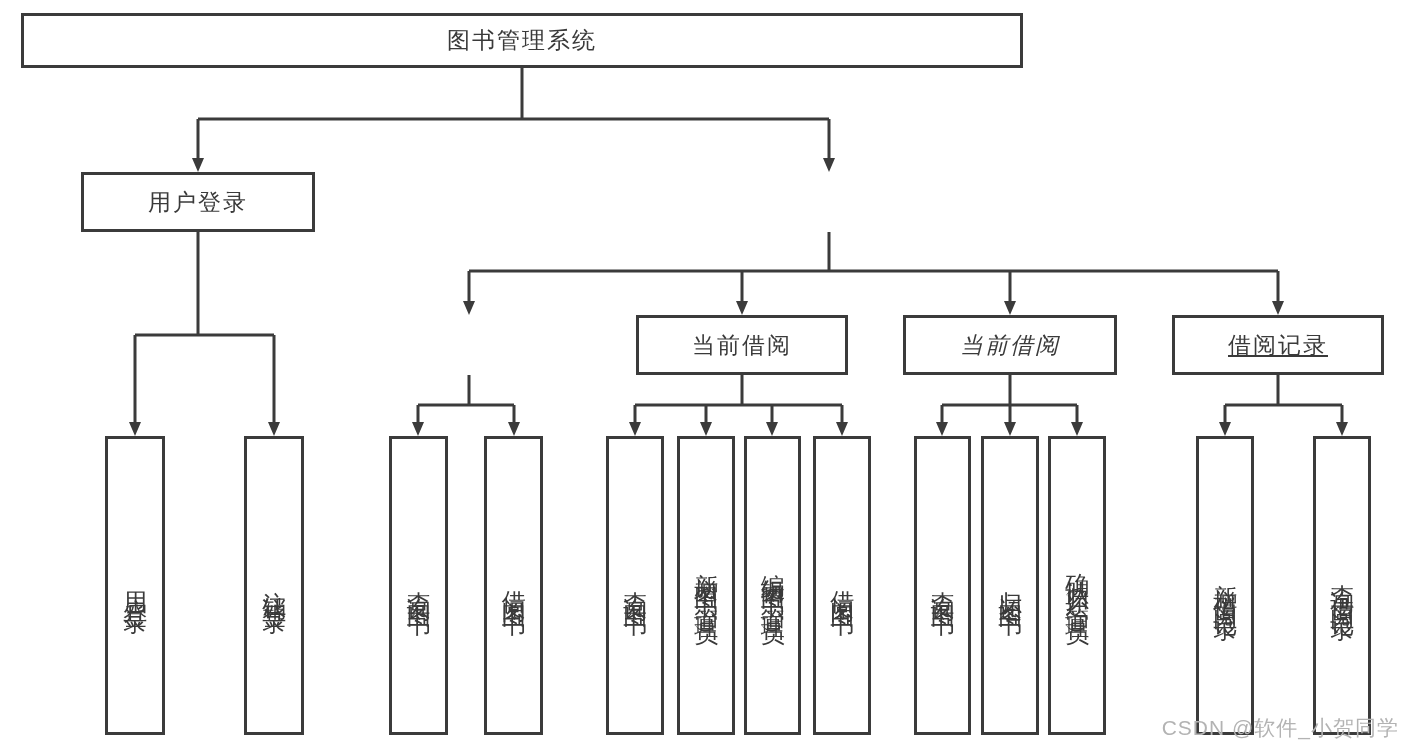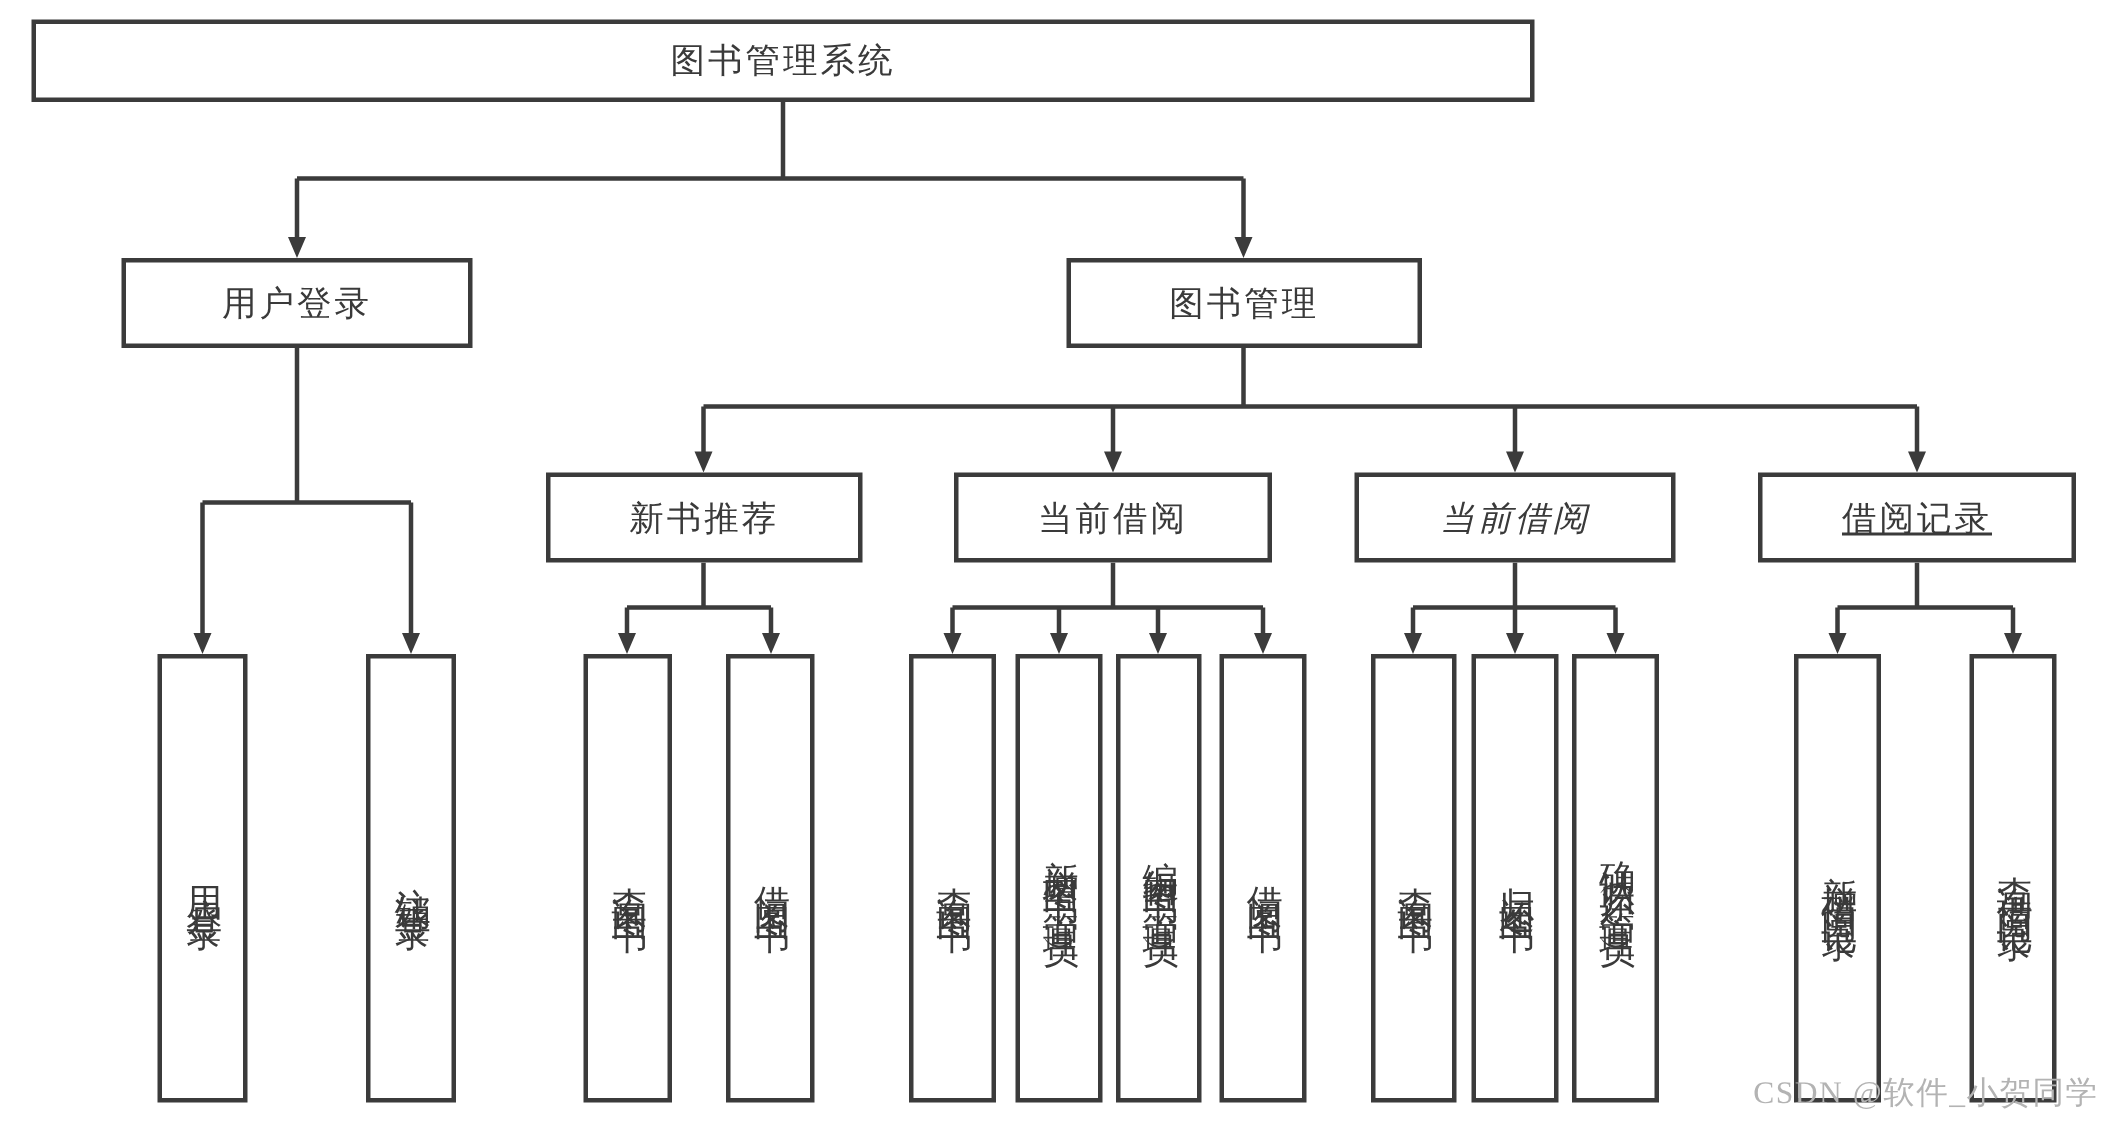--- a/index.html
+++ b/index.html
@@ -30,21 +30,21 @@
   }
   .node.leaf .vtext{
     writing-mode:vertical-rl;
     text-orientation:mixed;
     letter-spacing:7px;
     line-height:1.1;
     white-space:nowrap;
   }
   .watermark{
     position:absolute;right:6px;bottom:5px;z-index:3;
-    color:var(--wm-color);font-size:21px;letter-spacing:1px;font-family:Liberation Serif, serif;
+    color:var(--wm-color);font-size:21px;letter-spacing:1px;
   }
 </style>
 </head>
 <body>
 
 <div class="stage">
 
   <svg class="connectors" viewBox="0 0 1405 747" xmlns="http://www.w3.org/2000/svg">
     <path class="wire" d="
       M522 68V119 M198 119H829 M198 119V160 M829 119V160
@@ -67,27 +67,21 @@
       M1219 422L1231 422L1225 436Z M1336 422L1348 422L1342 436Z"></path>
   </svg>
 
   <div class="node root h">
     <span>图书管理系统</span>
   </div>
 
   <div class="node h" style="left:81px;top:172px;width:234px;height:60px;">
     <span>用户登录</span>
   </div>
-  <div class="node h" style="left:711px;top:172px;width:237px;height:60px;">
-    <span>图书管理</span>
-  </div>
 
-  <div class="node h" style="left:364px;top:315px;width:211px;height:60px;">
-    <span>新书推荐</span>
-  </div>
   <div class="node h" style="left:636px;top:315px;width:212px;height:60px;">
     <span>当前借阅</span>
   </div>
   <div class="node h" style="left:903px;top:315px;width:214px;height:60px;font-style:italic;">
     <span>当前借阅</span>
   </div>
   <div class="node h" style="left:1172px;top:315px;width:212px;height:60px;text-decoration:underline;">
     <span>借阅记录</span>
   </div>
 

